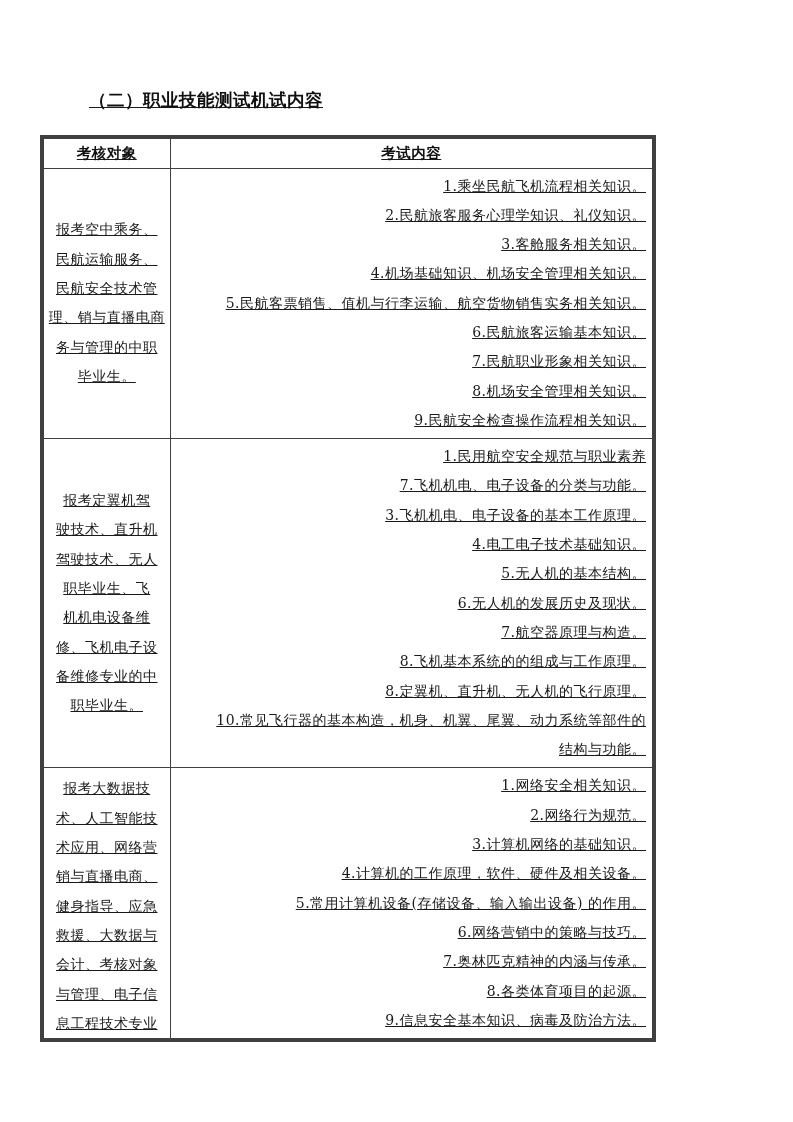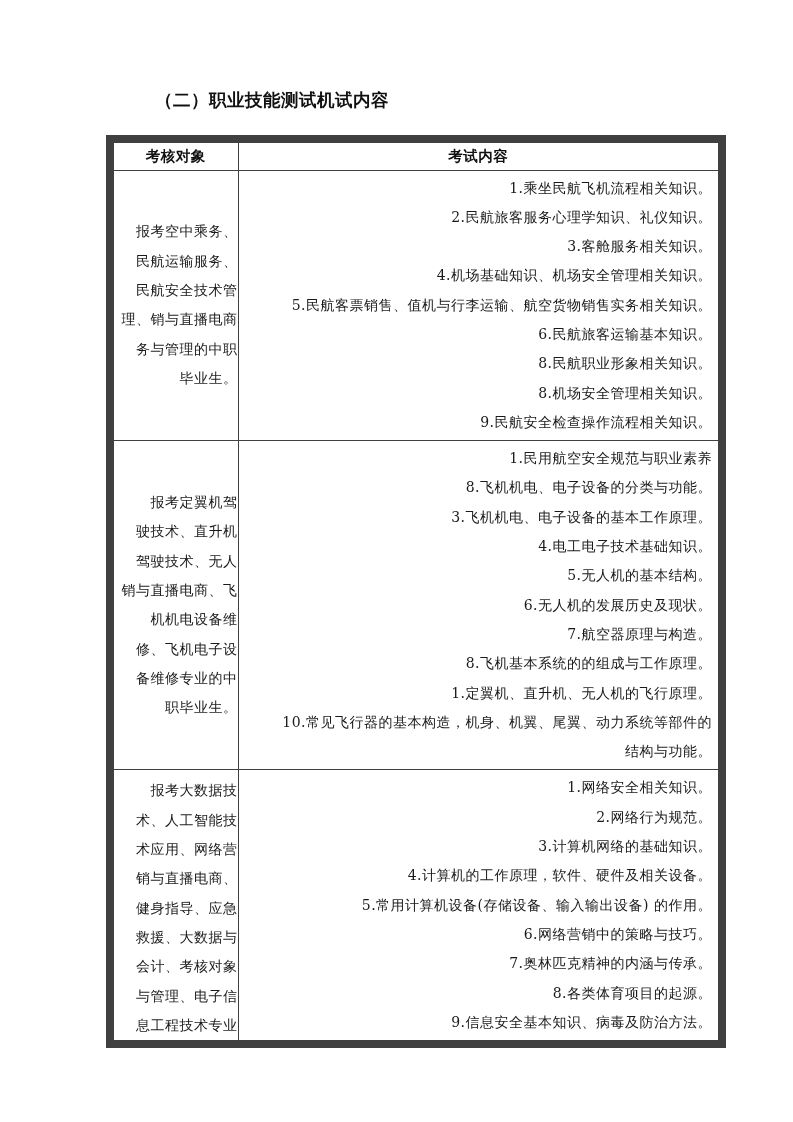--- a/index.html
+++ b/index.html
@@ -7,38 +7,39 @@
     padding: 0;
     background: #ffffff;
   }
   .page {
     position: relative;
     width: 793px;
     height: 1122px;
     background: #ffffff;
     box-sizing: border-box;
     padding-top: 88px;
-    padding-left: 106px;
+    padding-left: 40px;
     overflow: hidden;
     color: #1a1a1a;
+    text-decoration: underline;
   }
   .doc-title {
     margin: 0 0 0 49px;
     font-family: "DejaVu Sans", "Liberation Sans", sans-serif;
     font-weight: bold;
     font-size: 17.5px;
     letter-spacing: 0.5px;
     color: #111111;
   }
   table.exam-table {
     border-collapse: collapse;
     table-layout: fixed;
     width: 612px;
     margin-top: 23px;
-    border: 8px solid #404040;
+    border: 4px solid #404040;
     font-family: "DejaVu Serif", "Liberation Serif", serif;
   }
   .exam-table th,
   .exam-table td {
     border: 1px solid #404040;
     box-sizing: border-box;
     padding: 0;
     text-align: right;
   }
   .exam-table th {
@@ -52,20 +53,21 @@
     letter-spacing: 0.5px;
   }
   .col-target  { width: 128px; }
   .col-content { width: 484px; margin-left: 8px; }
 
   tbody tr:nth-child(1) { height: 263px; }
   tbody tr:nth-child(2) { height: 325px; }
   tbody tr:nth-child(3) { height: 269px; }
 
   td.target-cell {
+    text-align: center;
     vertical-align: middle;
     font-size: 14px;
   }
   .target-line {
     line-height: 29.3px;
     letter-spacing: 0.5px;
     white-space: nowrap;
   }
   
   tbody tr:nth-child(3) td.target-cell {
@@ -109,51 +111,51 @@
             </div>
     </td>
     <td class="content-cell">
       <div class="item-list">
               <div class="exam-item">1.乘坐民航飞机流程相关知识。</div>
               <div class="exam-item">2.民航旅客服务心理学知识、礼仪知识。</div>
               <div class="exam-item">3.客舱服务相关知识。</div>
               <div class="exam-item">4.机场基础知识、机场安全管理相关知识。</div>
               <div class="exam-item">5.民航客票销售、值机与行李运输、航空货物销售实务相关知识。</div>
               <div class="exam-item">6.民航旅客运输基本知识。</div>
-              <div class="exam-item">8.民航职业形象相关知识。</div>
+              <div class="exam-item">7.民航职业形象相关知识。</div>
               <div class="exam-item">8.机场安全管理相关知识。</div>
               <div class="exam-item">9.民航安全检查操作流程相关知识。</div>
             </div>
     </td>
   </tr>
 
   <tr class="data-row">
     <td class="target-cell">
       <div class="target-lines">
               <div class="target-line">报考定翼机驾</div>
               <div class="target-line">驶技术、直升机</div>
               <div class="target-line">驾驶技术、无人</div>
-              <div class="target-line">销与直播电商、飞</div>
+              <div class="target-line">职毕业生、飞</div>
               <div class="target-line">机机电设备维</div>
               <div class="target-line">修、飞机电子设</div>
               <div class="target-line">备维修专业的中</div>
               <div class="target-line">职毕业生。</div>
             </div>
     </td>
     <td class="content-cell">
       <div class="item-list">
               <div class="exam-item">1.民用航空安全规范与职业素养</div>
-              <div class="exam-item">8.飞机机电、电子设备的分类与功能。</div>
+              <div class="exam-item">7.飞机机电、电子设备的分类与功能。</div>
               <div class="exam-item">3.飞机机电、电子设备的基本工作原理。</div>
               <div class="exam-item">4.电工电子技术基础知识。</div>
               <div class="exam-item">5.无人机的基本结构。</div>
               <div class="exam-item">6.无人机的发展历史及现状。</div>
               <div class="exam-item">7.航空器原理与构造。</div>
               <div class="exam-item">8.飞机基本系统的的组成与工作原理。</div>
-              <div class="exam-item">1.定翼机、直升机、无人机的飞行原理。</div>
+              <div class="exam-item">8.定翼机、直升机、无人机的飞行原理。</div>
               <div class="exam-item">10.常见飞行器的基本构造，机身、机翼、尾翼、动力系统等部件的
 结构与功能。</div>
             </div>
     </td>
   </tr>
 
   <tr class="data-row">
     <td class="target-cell">
       <div class="target-lines">
               <div class="target-line">报考大数据技</div>

